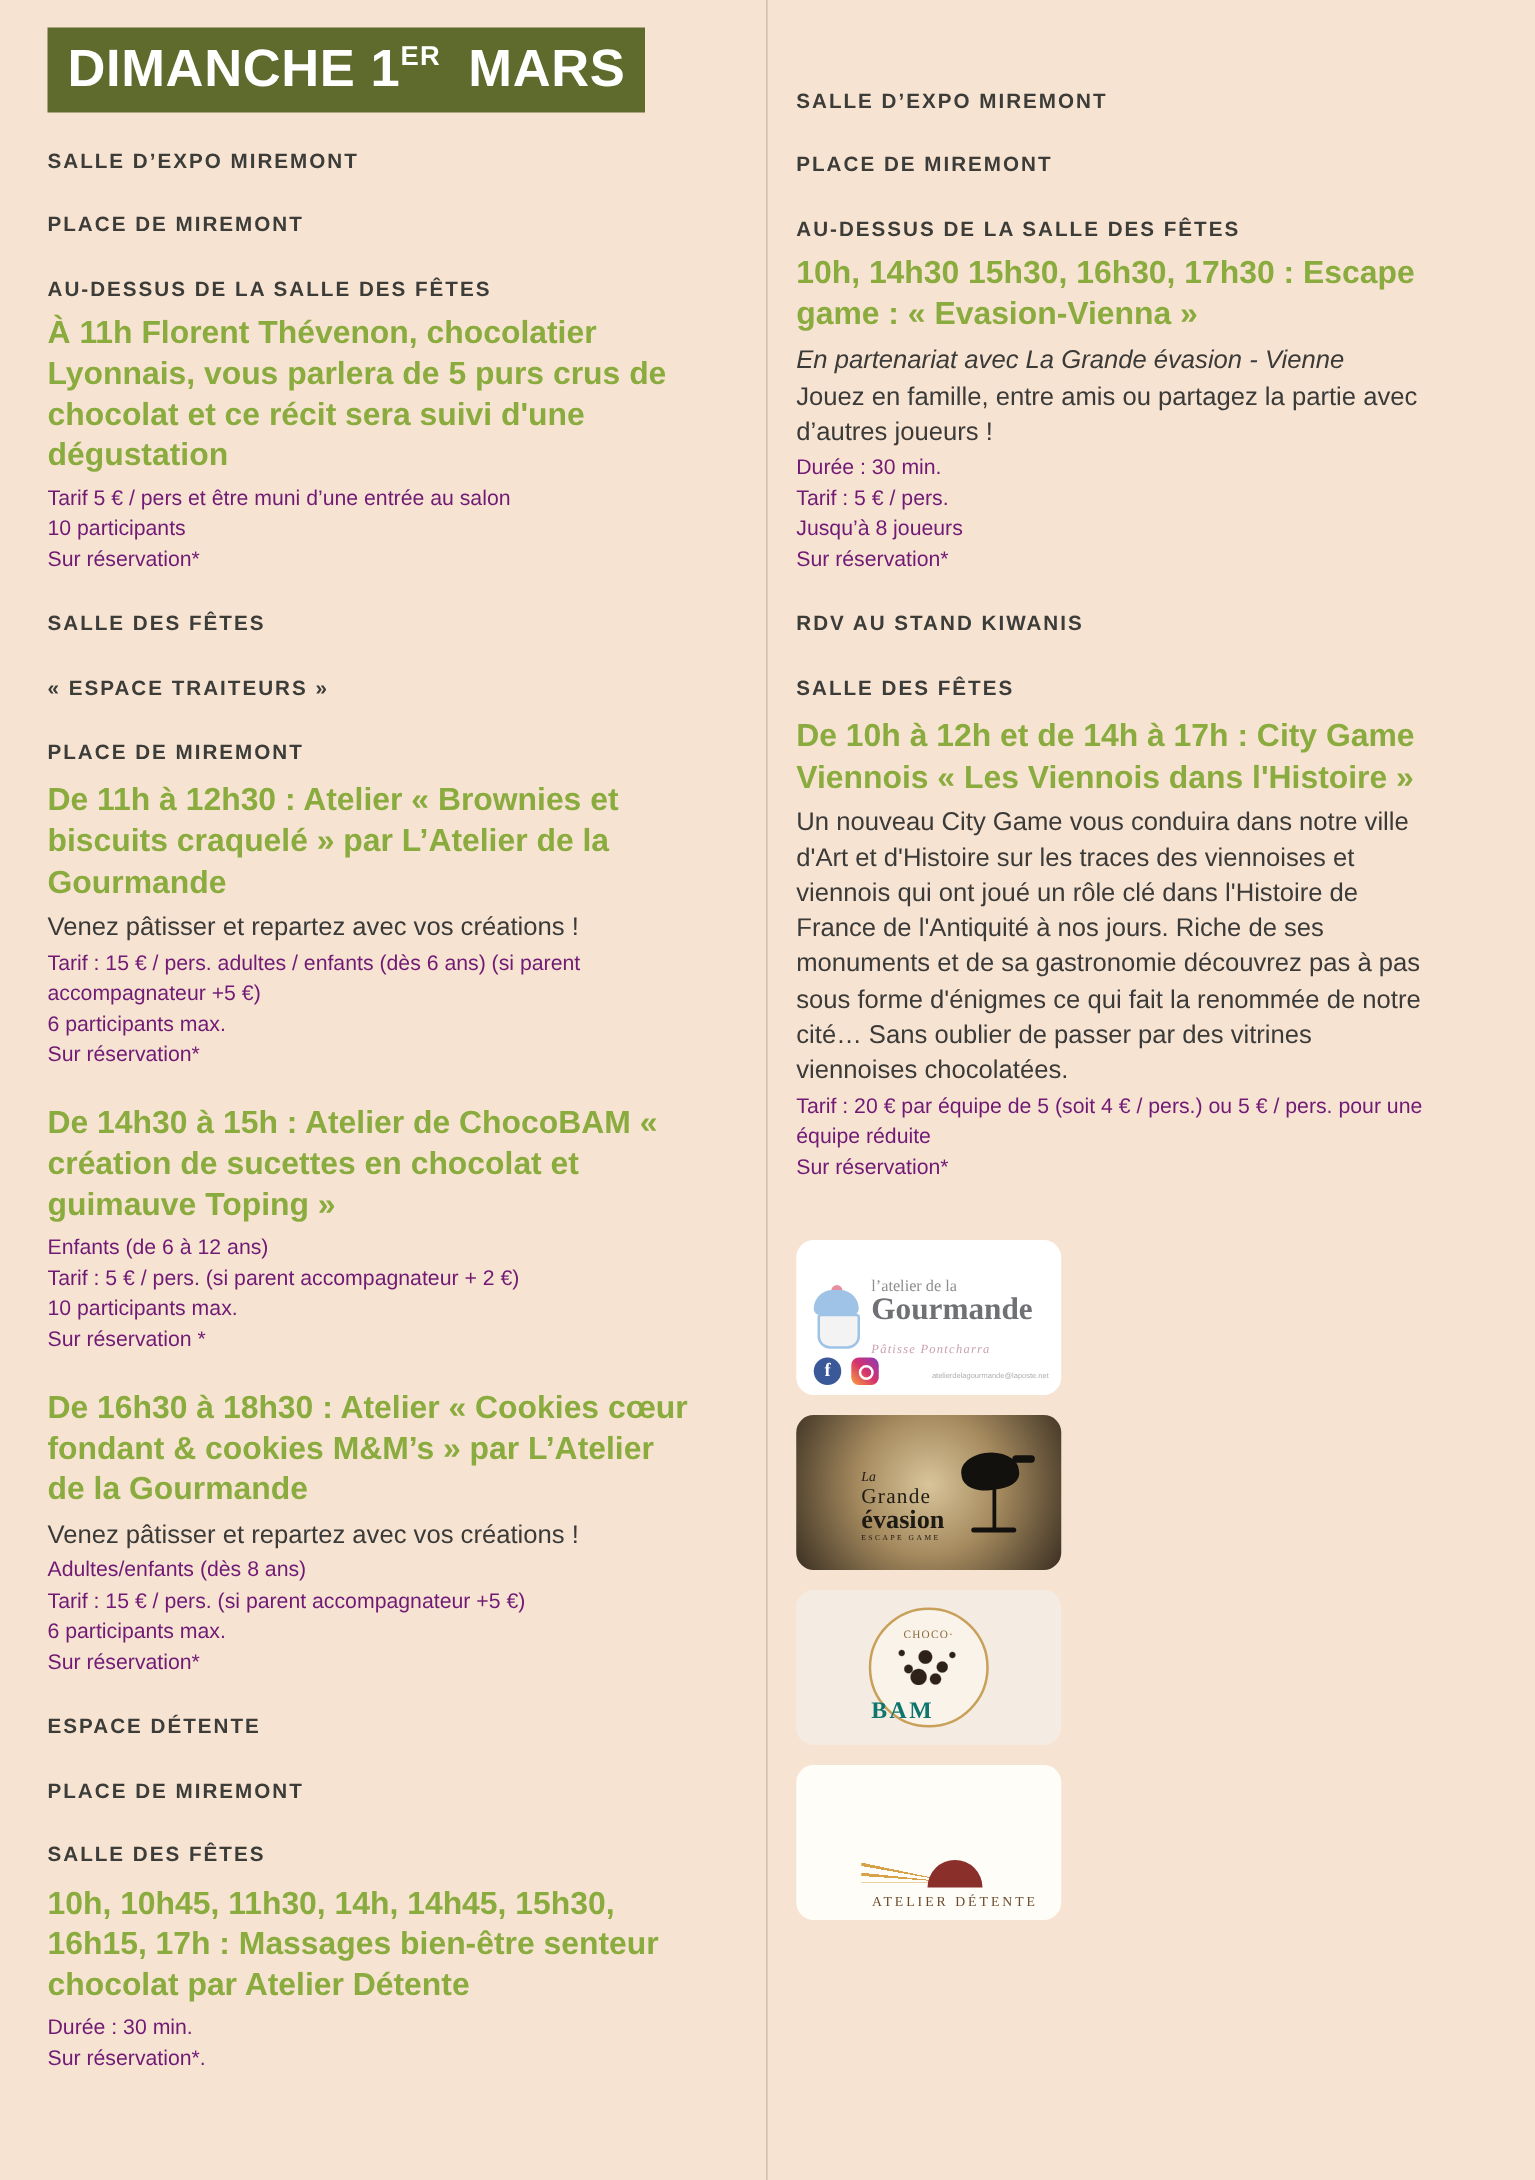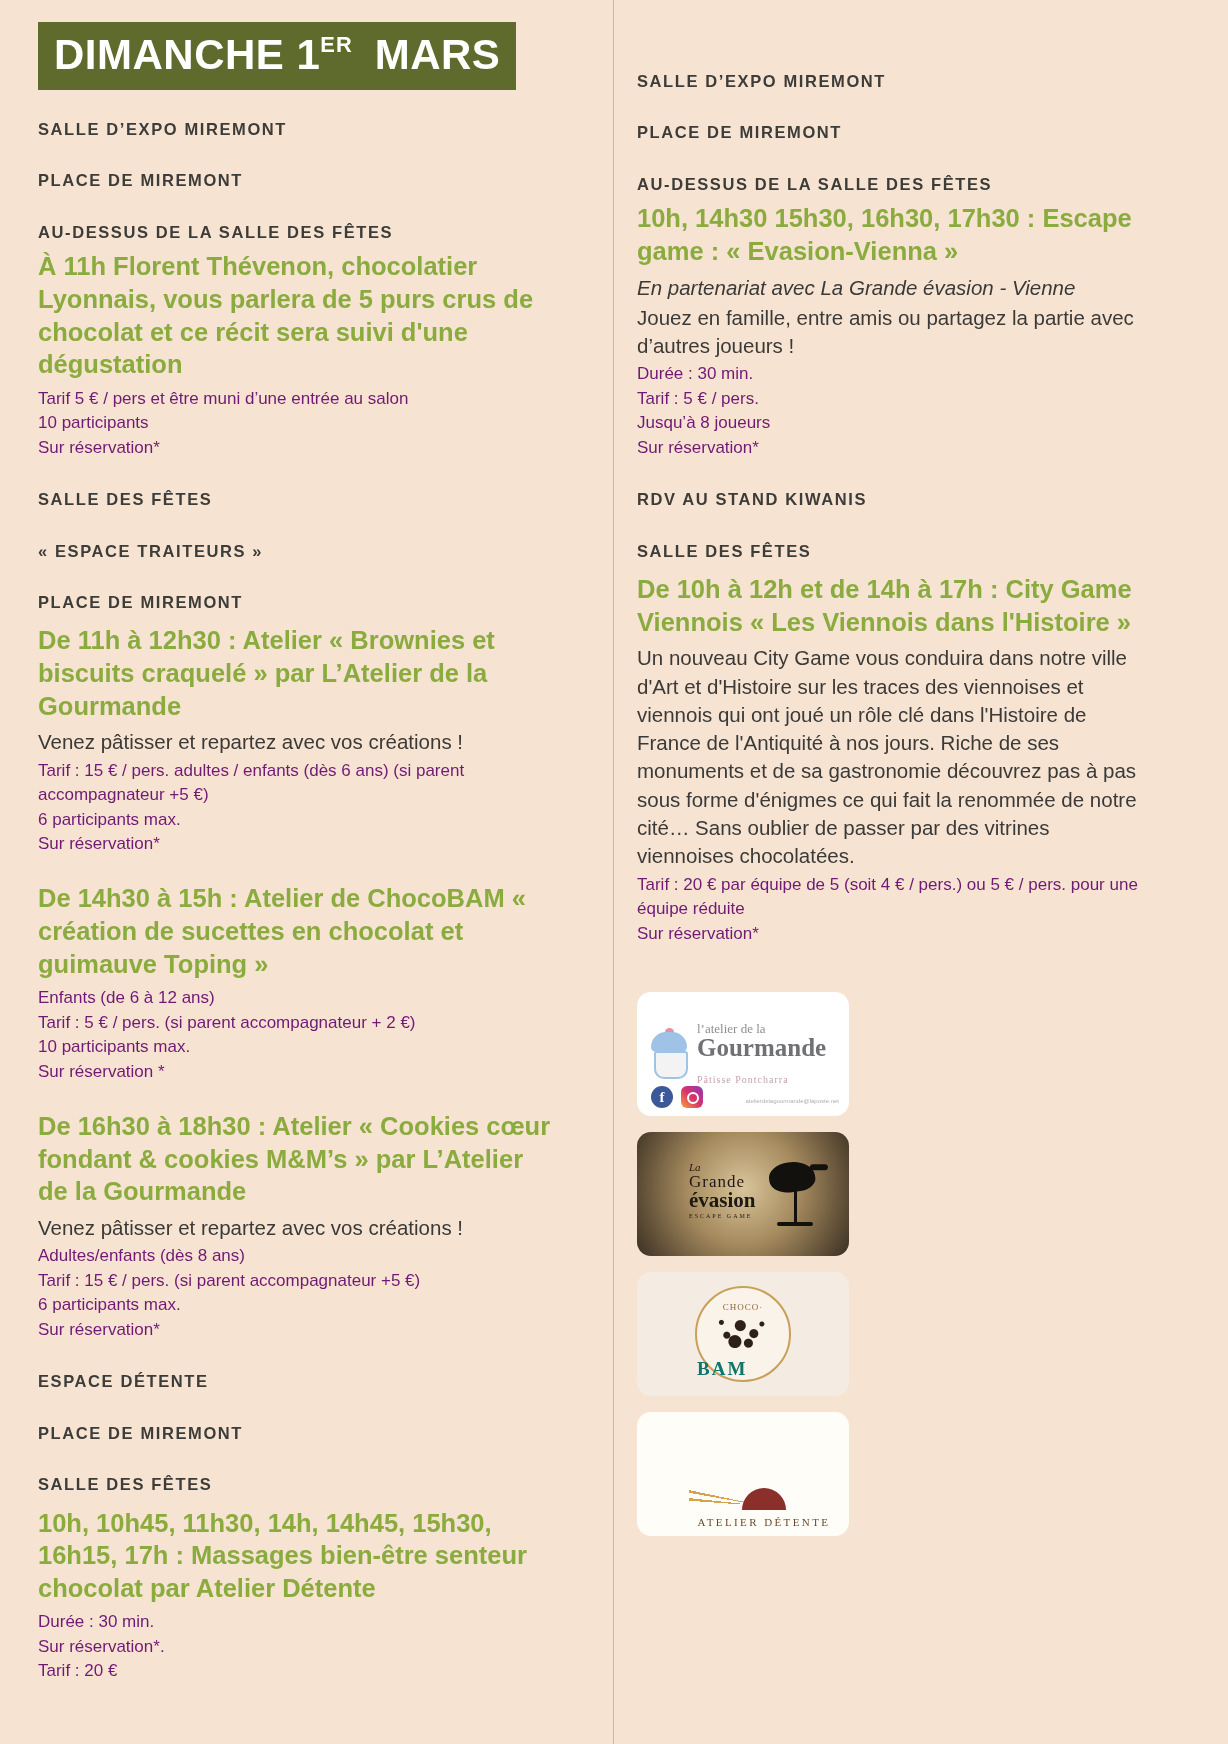--- a/index.html
+++ b/index.html
@@ -139,21 +139,21 @@
     position: absolute; left: 18px; top: 0px; width: 9px; height: 9px;
     background: #e58fa0; border-radius: 50%;
   }
   .cupcake .base {
     position: absolute; left: 7px; top: 23px; width: 30px; height: 24px;
     background: #f3f3f3; border: 2px solid #9ec3e6; border-radius: 3px 3px 10px 10px;
   }
   .g-text { display: flex; flex-direction: column; line-height: 1; }
   .g-l1 { font-size: 13px; color: #8e8f91; font-family: "Liberation Serif", serif; }
   .g-l2 { font-size: 25px; color: #6f7175; font-weight: bold; font-family: "Liberation Serif", serif; }
-  .g-l3 { font-size: 10px; color: #c9a0ae; font-family: "Liberation Serif", serif; letter-spacing: 1px; margin-top: 15px;}
+  .g-l3 { font-size: 10px; color: #c9a0ae; font-family: "Liberation Serif", serif; letter-spacing: 1px; margin-top: 15px; font-style: italic;}
   .g-social { position: absolute; left: 14px; bottom: 8px; display: flex; gap: 8px; align-items: center;}
   .fb {
     width: 22px; height: 22px; border-radius: 50%;
     background: #3b5998; color: #fff; font-weight: bold; font-size: 15px;
     text-align: center; line-height: 22px; font-family: "Liberation Serif", serif;
   }
   .ig {
     width: 22px; height: 22px; border-radius: 6px;
     background: linear-gradient(45deg, #f9a03c, #d6336c, #8a3ab9);
     position: relative;
@@ -164,21 +164,21 @@
   }
   .g-url { position: absolute; right: 10px; bottom: 12px; font-size: 6px; color: #b0b0b0; }
 
   
   .logo-evasion {
     background: radial-gradient(circle at 50% 45%, #d9c49a 0%, #a58a5e 45%, #3a2f22 100%);
     display: flex; align-items: center; justify-content: center;
   }
   .ev-wrap { position: relative; width: 100%; height: 100%; }
   .ev-text {
-    position: absolute; left: 52px; top: 30px;
+    position: absolute; left: 52px; top: 45px;
     font-family: "Liberation Serif", serif; color: #1d1a14;
     line-height: 1;
   }
   .ev-la { font-size: 11px; font-style: italic; }
   .ev-grande { font-size: 17px; letter-spacing: 1px; }
   .ev-evasion { font-size: 21px; font-weight: bold; }
   .ev-sub { font-size: 6px; letter-spacing: 2px; margin-top: 2px; }
   .crow {
     position: absolute; right: 34px; top: 30px; width: 46px; height: 30px;
     background: #13110d; border-radius: 50% 60% 40% 50%;
@@ -330,21 +330,20 @@
     <div class="block">
       <div class="venue">
         <div>ESPACE DÉTENTE</div>
         <div>PLACE DE MIREMONT</div>
         <div>SALLE DES FÊTES</div>
       </div>
       <div class="headline small-gap">10h, 10h45, 11h30, 14h, 14h45, 15h30, 16h15, 17h : Massages bien-être senteur chocolat par Atelier Détente</div>
       <div class="fine">
         <div>Durée : 30 min.</div>
         <div>Sur réservation*.</div>
-        <div>Tarif : 20 €</div>
       </div>
     </div>
 
   </div>
 
   <div class="col col-right">
 
     <div class="block">
       <div class="venue">
         <div>SALLE D’EXPO MIREMONT</div>

